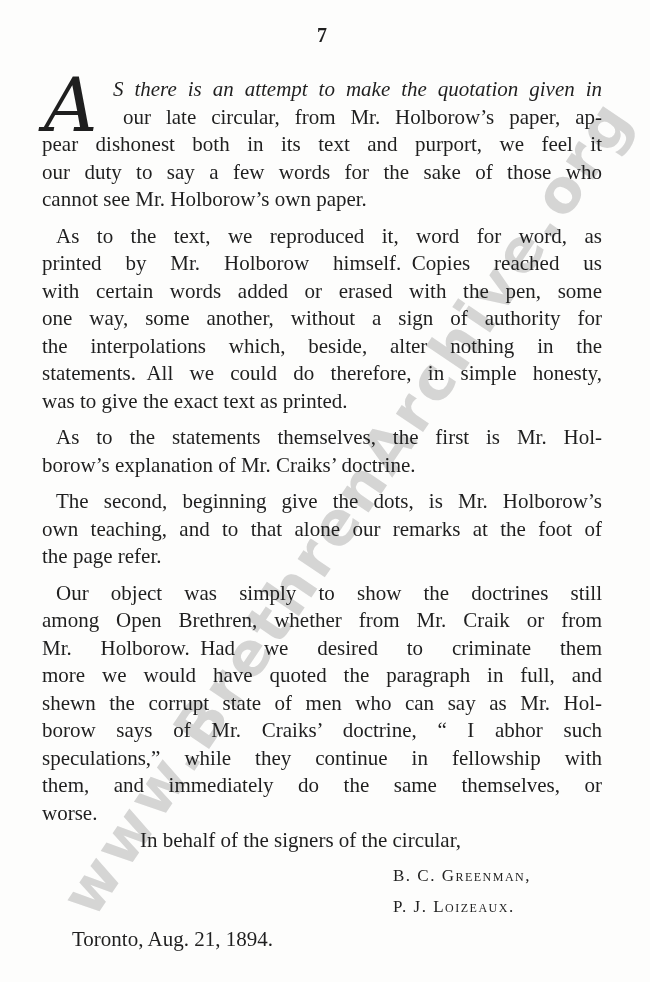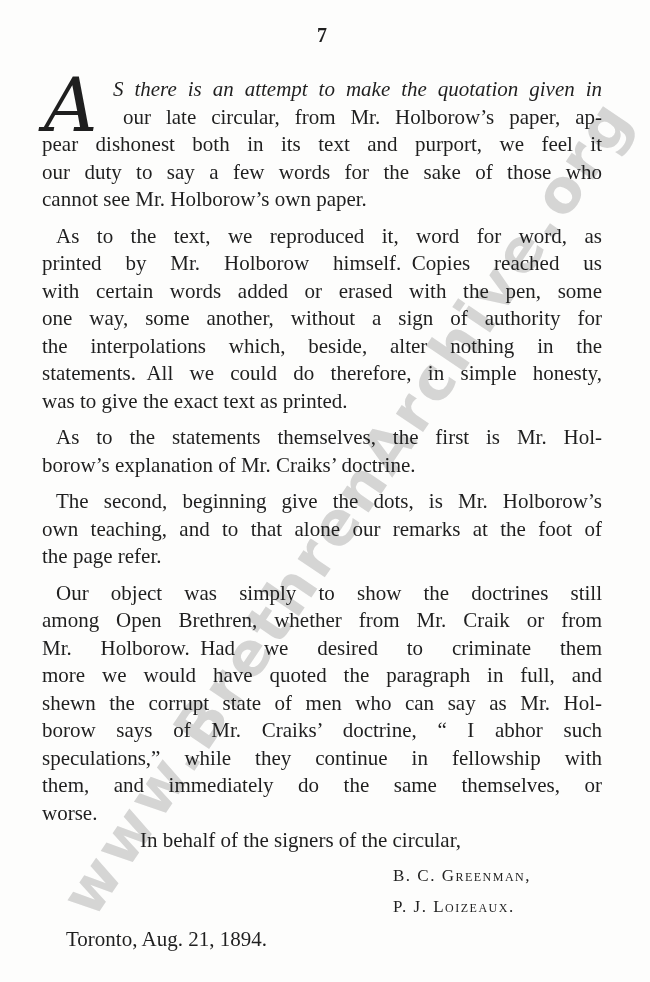--- a/index.html
+++ b/index.html
@@ -79,21 +79,21 @@
   .sig {
     margin-left: 351px;
     font-variant: small-caps;
     letter-spacing: 1.5px;
     font-size: 17px;
     line-height: 31px;
   }
   .sig:first-child { margin-top: 5px; }
   .dateline {
     margin-top: 4px;
-    margin-left: 24px;
+    margin-left: 30px;
     font-size: 21px;
     line-height: 27.5px;
   }
 </style>
 </head>
 <body>
 
 <div class="page">
   <div class="watermark">www.BrethrenArchive.org</div>
   <div class="pagenum">7</div>

